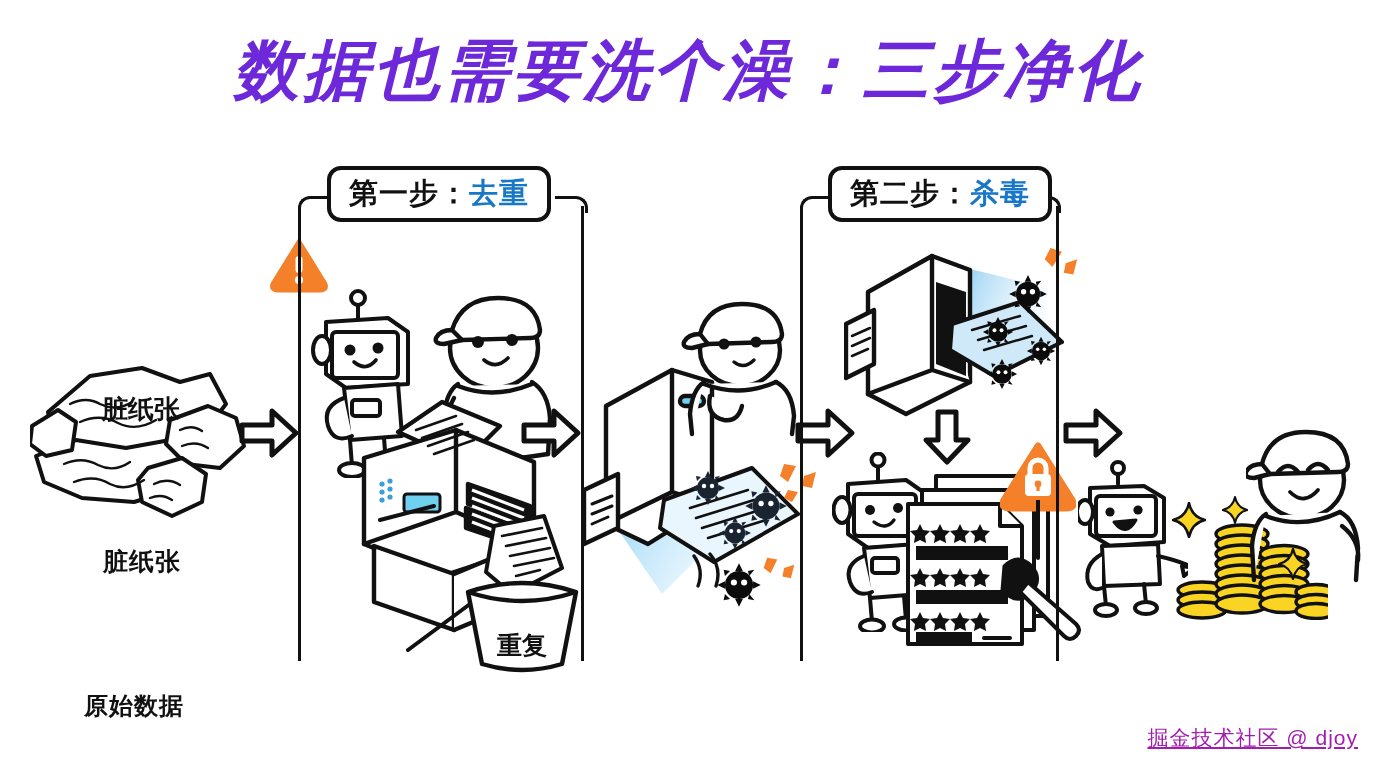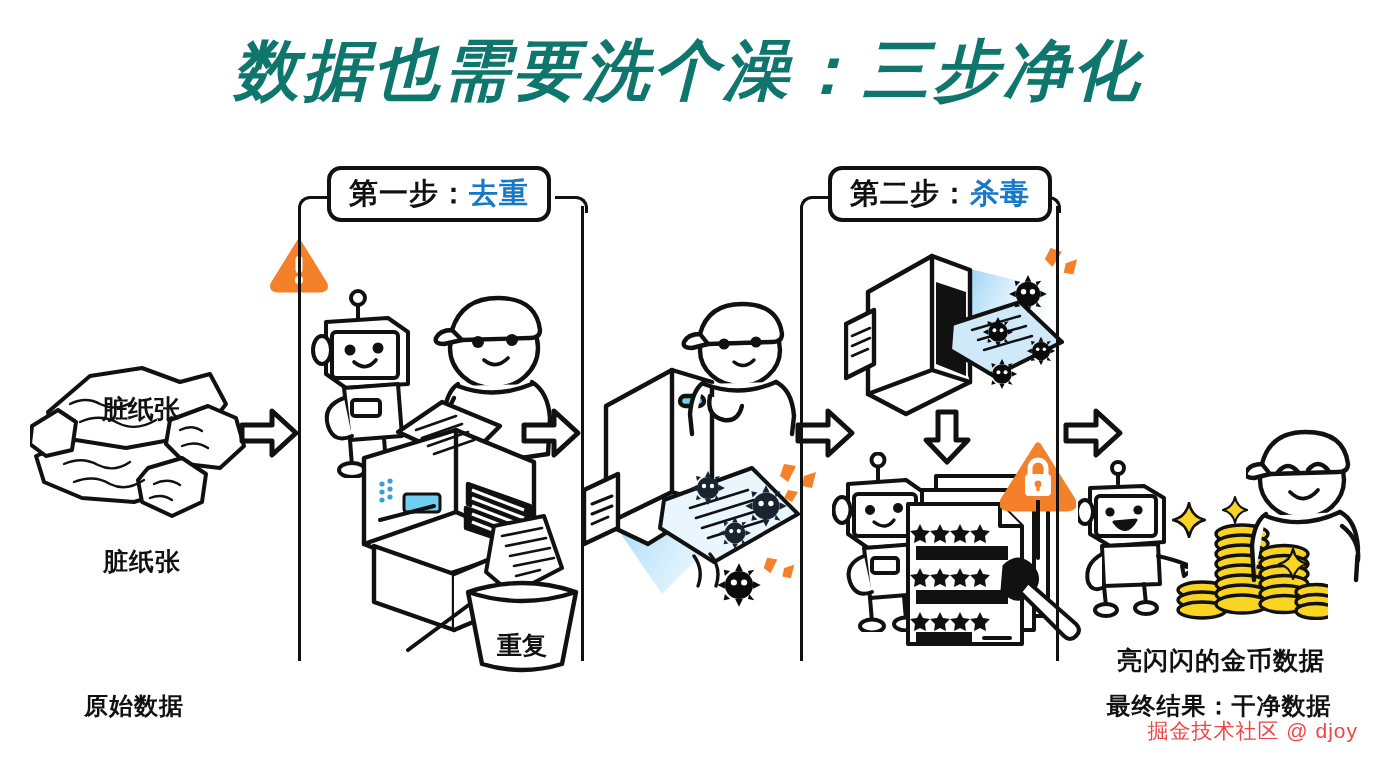--- a/index.html
+++ b/index.html
@@ -13,21 +13,21 @@
   #root{position:relative;width:1376px;height:768px;}
 
   
   .title{
     position:absolute;left:0;top:26px;width:1376px;
     text-align:center;
     font-family:"DejaVu Serif","Liberation Serif",serif;
     font-weight:700;
     font-size:66px;
     letter-spacing:4px;
-    color:#0f766e;
+    color:#6d28d9;
     font-style:italic;
     white-space:nowrap;
   }
 
   
   .step-head{
     position:absolute;
     border:4px solid #111;
     border-radius:14px;
     background:#fff;
@@ -55,23 +55,24 @@
   }
   .caption .blu{color:#1878c8;}
 
   .sub-label{
     position:absolute;
     font-size:25px;font-weight:700;color:#111;white-space:nowrap;
     letter-spacing:1px;text-align:center;
   }
 
   .watermark{
-    position:absolute;right:18px;bottom:23px;
-    font-size:21px;color:#ef4444;letter-spacing:1px;
+    position:absolute;right:18px;bottom:16px;
+    font-size:21px;color:#a21caf;letter-spacing:1px;
     white-space:nowrap;
+    text-decoration:underline;
   }
 
   svg{display:block;}
   .abs{position:absolute;}
 </style>
 </head>
 <body>
 
 <div id="root">
 
@@ -666,22 +667,16 @@
     </svg>
   </div>
 
   <div class="caption" style="left:14px;top:690px;width:240px;">
     <span>原始数据</span>
   </div>
 
 
 
 
-  <div class="sub-label" style="left:1076px;top:644px;width:290px;">
-    <span>亮闪闪的金币数据</span>
-  </div>
-
-  <div class="caption" style="left:1062px;top:690px;width:314px;">
-    <span>最终结果：</span><span>干净数据</span>
-  </div>
+
 
   <div class="watermark">掘金技术社区 @ djoy</div>
 </div>
 
 </body></html>

